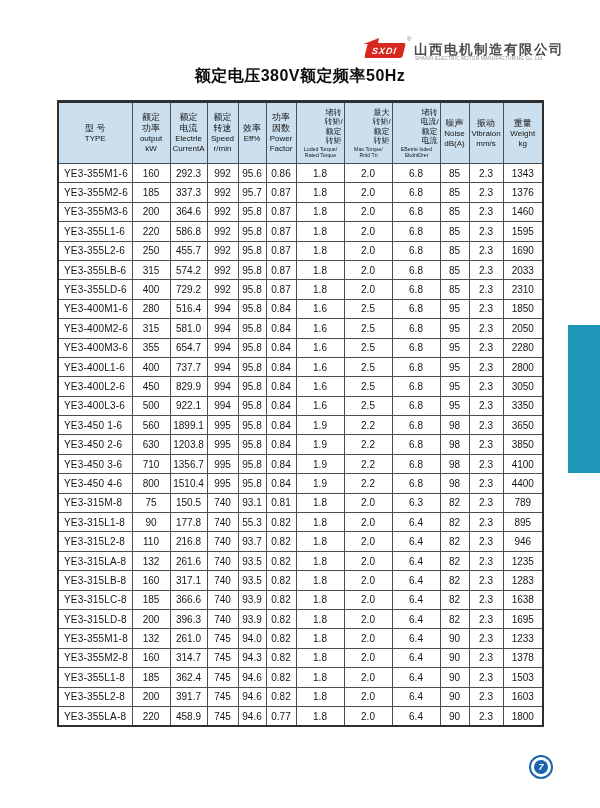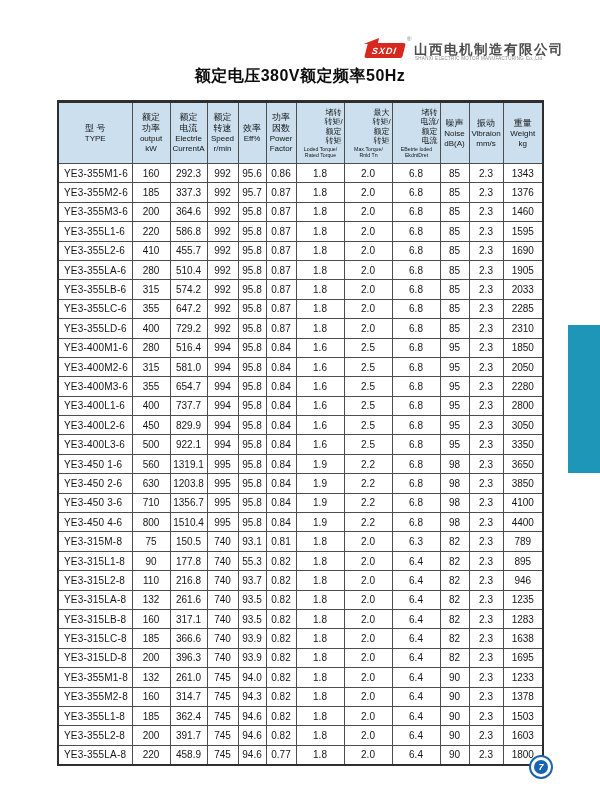--- a/index.html
+++ b/index.html
@@ -225,73 +225,45 @@
             <td>0.87</td>
             <td>1.8</td>
             <td>2.0</td>
             <td>6.8</td>
             <td>85</td>
             <td>2.3</td>
             <td>1595</td>
           </tr>
           <tr>
             <td class="type-cell">YE3-355L2-6</td>
-            <td>410</td>
+            <td>250</td>
             <td>455.7</td>
             <td>992</td>
             <td>95.8</td>
             <td>0.87</td>
             <td>1.8</td>
             <td>2.0</td>
             <td>6.8</td>
             <td>85</td>
             <td>2.3</td>
             <td>1690</td>
-          </tr>
-          <tr>
-            <td class="type-cell">YE3-355LA-6</td>
-            <td>280</td>
-            <td>510.4</td>
-            <td>992</td>
-            <td>95.8</td>
-            <td>0.87</td>
-            <td>1.8</td>
-            <td>2.0</td>
-            <td>6.8</td>
-            <td>85</td>
-            <td>2.3</td>
-            <td>1905</td>
           </tr>
           <tr>
             <td class="type-cell">YE3-355LB-6</td>
             <td>315</td>
             <td>574.2</td>
             <td>992</td>
             <td>95.8</td>
             <td>0.87</td>
             <td>1.8</td>
             <td>2.0</td>
             <td>6.8</td>
             <td>85</td>
             <td>2.3</td>
             <td>2033</td>
-          </tr>
-          <tr>
-            <td class="type-cell">YE3-355LC-6</td>
-            <td>355</td>
-            <td>647.2</td>
-            <td>992</td>
-            <td>95.8</td>
-            <td>0.87</td>
-            <td>1.8</td>
-            <td>2.0</td>
-            <td>6.8</td>
-            <td>85</td>
-            <td>2.3</td>
-            <td>2285</td>
           </tr>
           <tr>
             <td class="type-cell">YE3-355LD-6</td>
             <td>400</td>
             <td>729.2</td>
             <td>992</td>
             <td>95.8</td>
             <td>0.87</td>
             <td>1.8</td>
             <td>2.0</td>
@@ -380,21 +352,21 @@
             <td>1.6</td>
             <td>2.5</td>
             <td>6.8</td>
             <td>95</td>
             <td>2.3</td>
             <td>3350</td>
           </tr>
           <tr>
             <td class="type-cell">YE3-450 1-6</td>
             <td>560</td>
-            <td>1319.1</td>
+            <td>1899.1</td>
             <td>995</td>
             <td>95.8</td>
             <td>0.84</td>
             <td>1.9</td>
             <td>2.2</td>
             <td>6.8</td>
             <td>98</td>
             <td>2.3</td>
             <td>3650</td>
           </tr>

